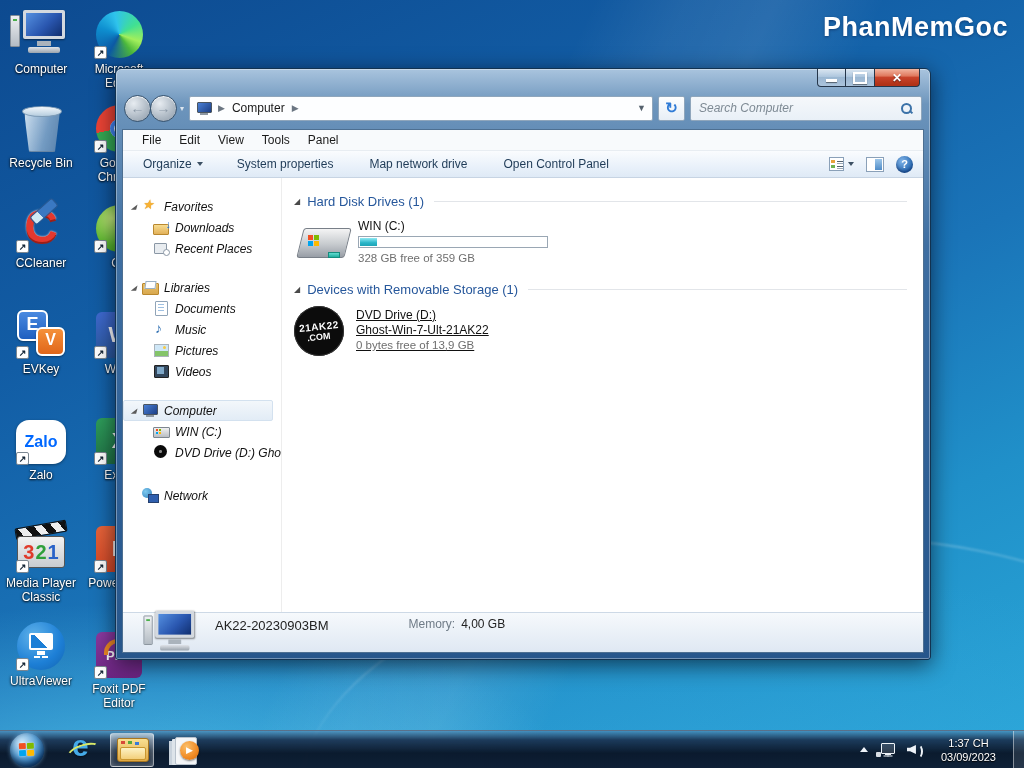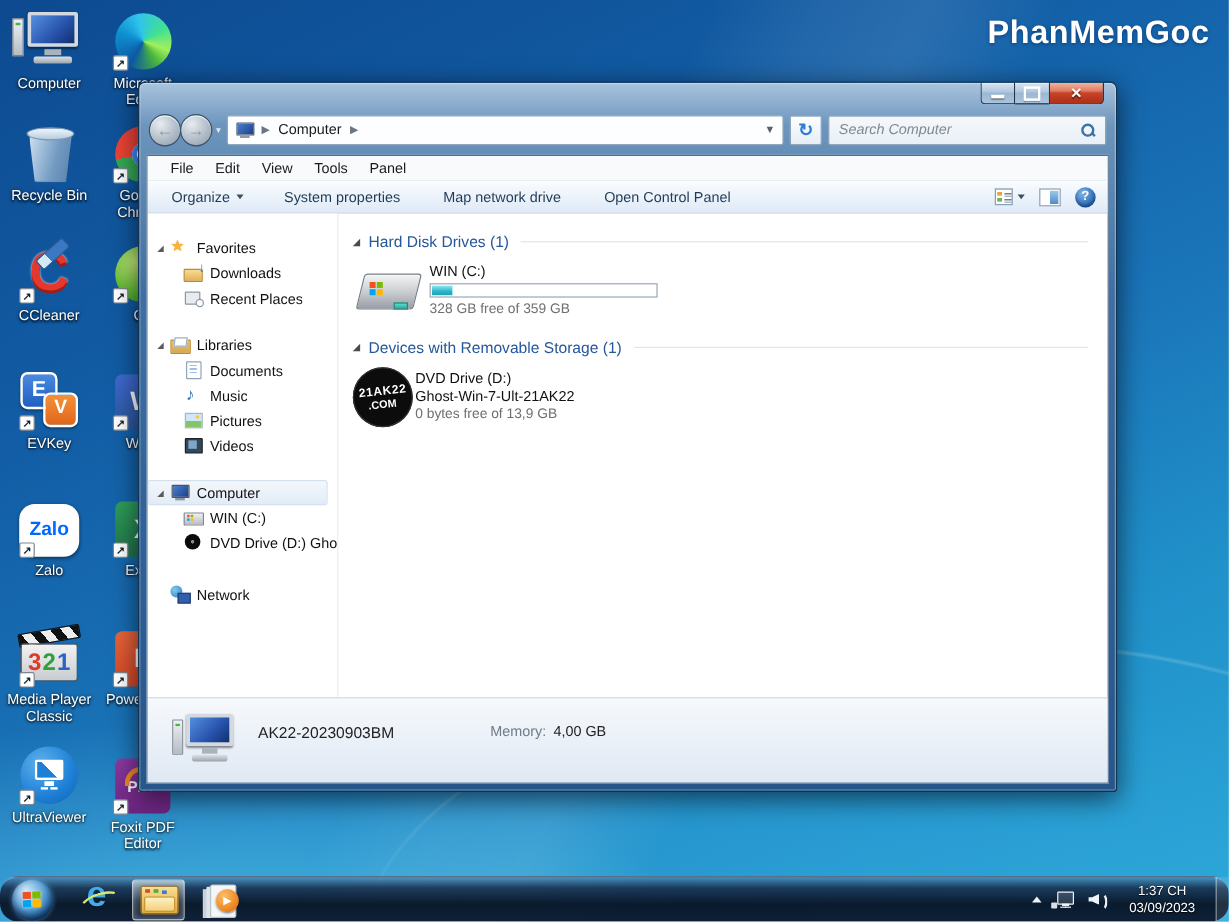--- a/index.html
+++ b/index.html
@@ -152,21 +152,21 @@
   .views-ic::before{content:"";position:absolute;left:1px;top:2px;width:4px;height:3px;background:#e8a33d;box-shadow:0 5px 0 #6fb253;}
   .views-ic::after{content:"";position:absolute;left:7px;top:3px;width:6px;height:1px;background:#51606f;box-shadow:0 5px 0 #51606f, 0 2px 0 #9aa8b6, 0 7px 0 #9aa8b6;}
   .pane-btn { width:18px;height:15px;border:1px solid #8aa0b8;background:#fff;position:relative;}
   .pane-btn::after{content:"";position:absolute;right:1px;top:1px;width:7px;height:11px;background:linear-gradient(#9ec7ea,#4f8cc8);}
   .help-btn { width:17px;height:17px;border-radius:50%;background:radial-gradient(circle at 35% 30%,#7fb3e8,#2668b2 70%);
     color:#fff;font-size:11px;font-weight:bold;display:flex;align-items:center;justify-content:center;
     box-shadow:inset 0 -2px 3px rgba(0,0,40,.35);}
 
   .main { flex:1; display:flex; min-height:0;}
   .navpane { width:158px; flex:none; padding-top:18px; font-size:12px; color:#111; background:#fff;}
-  .trow { height:21px; display:flex; align-items:center; padding-left:8px;}
+  .trow { height:21px; display:flex; align-items:center; padding-left:8px;font-style:italic;}
   .trow .exp { width:11px; font-size:7px; color:#5a5a5a; flex:none;}
   .trow.child { padding-left:30px;}
   .trow.sel { background:linear-gradient(#f3f7fb,#e2ecf6); border:1px solid #d3e1ef; border-radius:2px;
     width:150px; padding-left:7px;}
   .tgap{height:18px;} .tgap2{height:22px;}
   .tlabel{white-space:nowrap; overflow:hidden;}
 
   .mi{display:inline-block;width:17px;height:15px;position:relative;margin-right:5px;flex:none;}
   .mi-star::before{content:"★";color:#f9b233;font-size:13px;position:absolute;left:0;top:-2px;text-shadow:0 0 1px #c98a1e;}
   .mi-mon::before{content:"";position:absolute;left:1px;top:1px;width:13px;height:9px;background:linear-gradient(135deg,#4a7fd4,#1c3f86);border:1px solid #4a5560;border-radius:1px;}
@@ -208,37 +208,37 @@
   .cap-bar { width:190px; height:12px; background:#fff; border:1px solid #9aa7b4; padding:1px;}
   .cap-fill { height:100%; background:linear-gradient(#8feaf4,#29b5c8 60%,#1fa4b6); }
   .drive-free { font-size:11.5px; color:#6f6f6f; margin-top:4px;}
 
   .dvd-item { display:flex; margin:2px 0 0 0;}
   .dvd-big { width:50px; height:50px; border-radius:50%; background:#0c0c0c; flex:none;
     display:flex; flex-direction:column; align-items:center; justify-content:center;
     box-shadow:inset 0 0 0 1px #333; color:#fff;}
   .dvd-big .t1{font-size:10px;font-weight:bold;transform:rotate(-6deg);letter-spacing:.5px;}
   .dvd-big .t2{font-size:9px;font-weight:bold;transform:rotate(-6deg);}
-  .dvd-info { margin-left:2px; font-size:12px; color:#111; line-height:15px; padding-top:2px;}
+  .dvd-info { margin-left:12px; font-size:12px; color:#111; line-height:15px; padding-top:2px;text-decoration:underline;}
   .dvd-free { color:#6f6f6f; font-size:11.5px;}
 
-  .details { height:71px; flex:none; border-top:1px solid #cdd9e6;
+  .details { height:40px; flex:none; border-top:1px solid #cdd9e6;
     background:linear-gradient(#f6f9fc,#dfe8f3); display:flex; align-items:center; padding:0 12px;}
   .details .pc-big{transform:scale(.92); margin-left:6px;}
   .d-name { font-size:13px; color:#222; margin:0 20px 14px 12px; white-space:nowrap;}
   .dgrid { display:grid; grid-template-columns:auto auto; column-gap:6px; row-gap:3px; font-size:12px; align-self:center; margin-top:2px;}
   .dgrid .dlbl { color:#6f7b87; text-align:right;}
   .dgrid .dval { color:#222;}
   .dmem { display:grid; grid-template-columns:auto auto; column-gap:6px; font-size:12px; margin:-17px 8px 0 60px;}
   .dmem .dlbl{color:#6f7b87;} .dmem .dval{color:#222;}
 
   
   .taskbar { position:absolute; left:0; bottom:0; width:1024px; height:38px; z-index:10;
     background:linear-gradient(180deg, rgba(90,130,170,.50) 0%, rgba(25,45,75,.88) 24%, rgba(8,18,35,.94) 60%, rgba(12,24,45,.94) 100%);
-    border-top:1px solid rgba(180,210,240,.45); display:flex; align-items:center;border-radius:15px;}
+    border-top:1px solid rgba(180,210,240,.45); display:flex; align-items:center;}
   .orb { width:34px; height:34px; border-radius:50%; margin:0 16px 0 10px; position:relative; flex:none;
     background:radial-gradient(circle at 35% 28%,#cfe9fa,#5aa2d8 45%,#1c5a96 75%,#0c3764);
     box-shadow:inset 0 -3px 6px rgba(0,10,30,.6), 0 0 4px rgba(130,200,255,.5);}
   .orb .flag { position:absolute; left:9px; top:10px; width:16px; height:14px; transform:rotate(-2deg);
     display:grid; grid-template-columns:7px 7px; grid-template-rows:6px 6px; gap:1px;}
   .orb .flag i { border-radius:1px; box-shadow:0 0 2px rgba(255,255,255,.7);}
   .orb .flag .f1{background:#f25022;} .orb .flag .f2{background:#7fba00;}
   .orb .flag .f3{background:#00a4ef;} .orb .flag .f4{background:#ffb900;}
 
   .tb-ico { width:44px; height:34px; display:flex; align-items:center; justify-content:center; margin-right:6px; border-radius:3px;}

